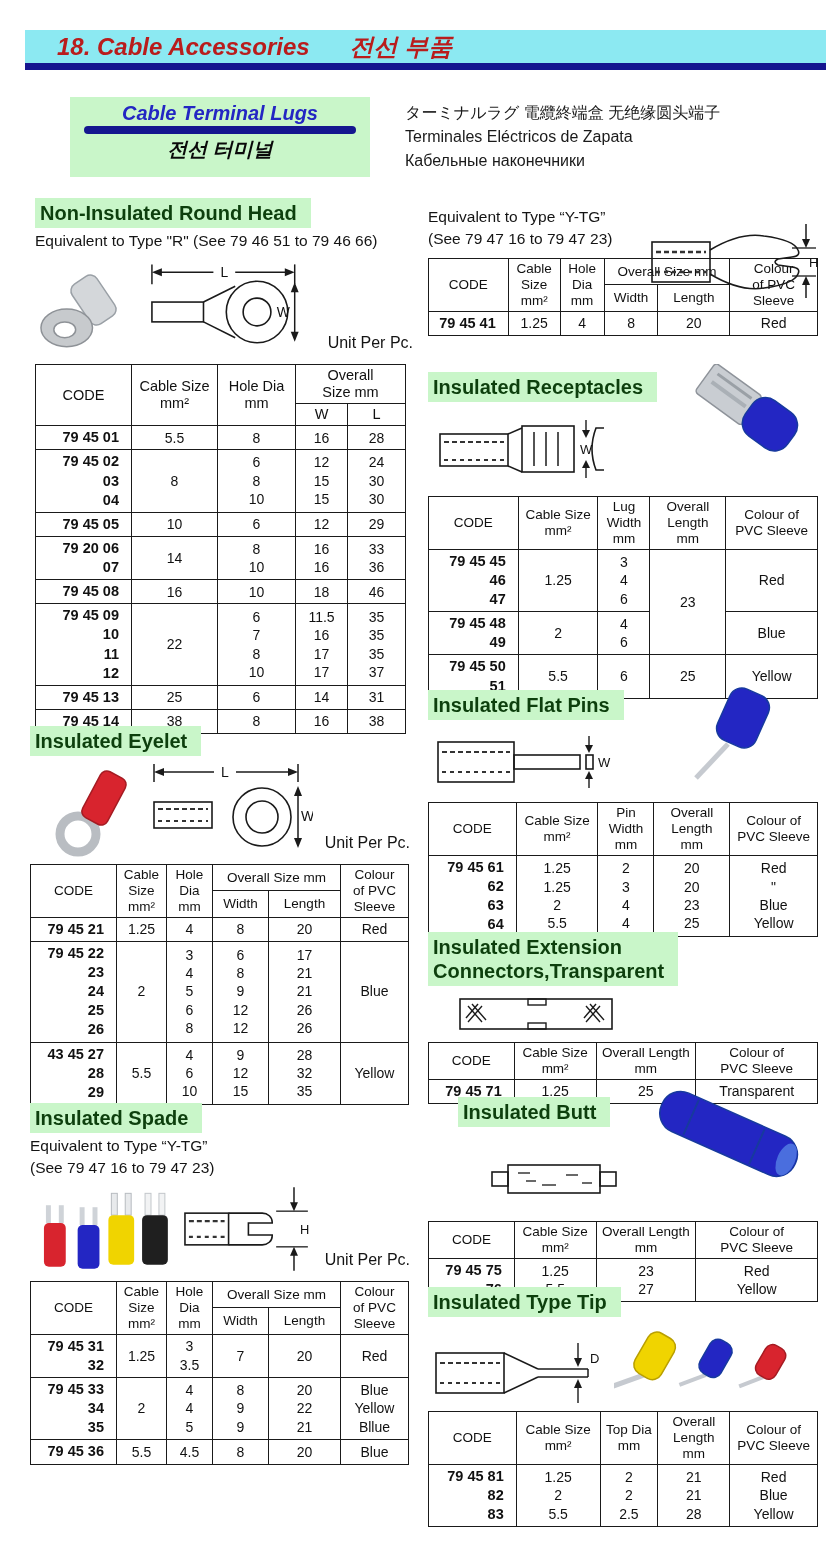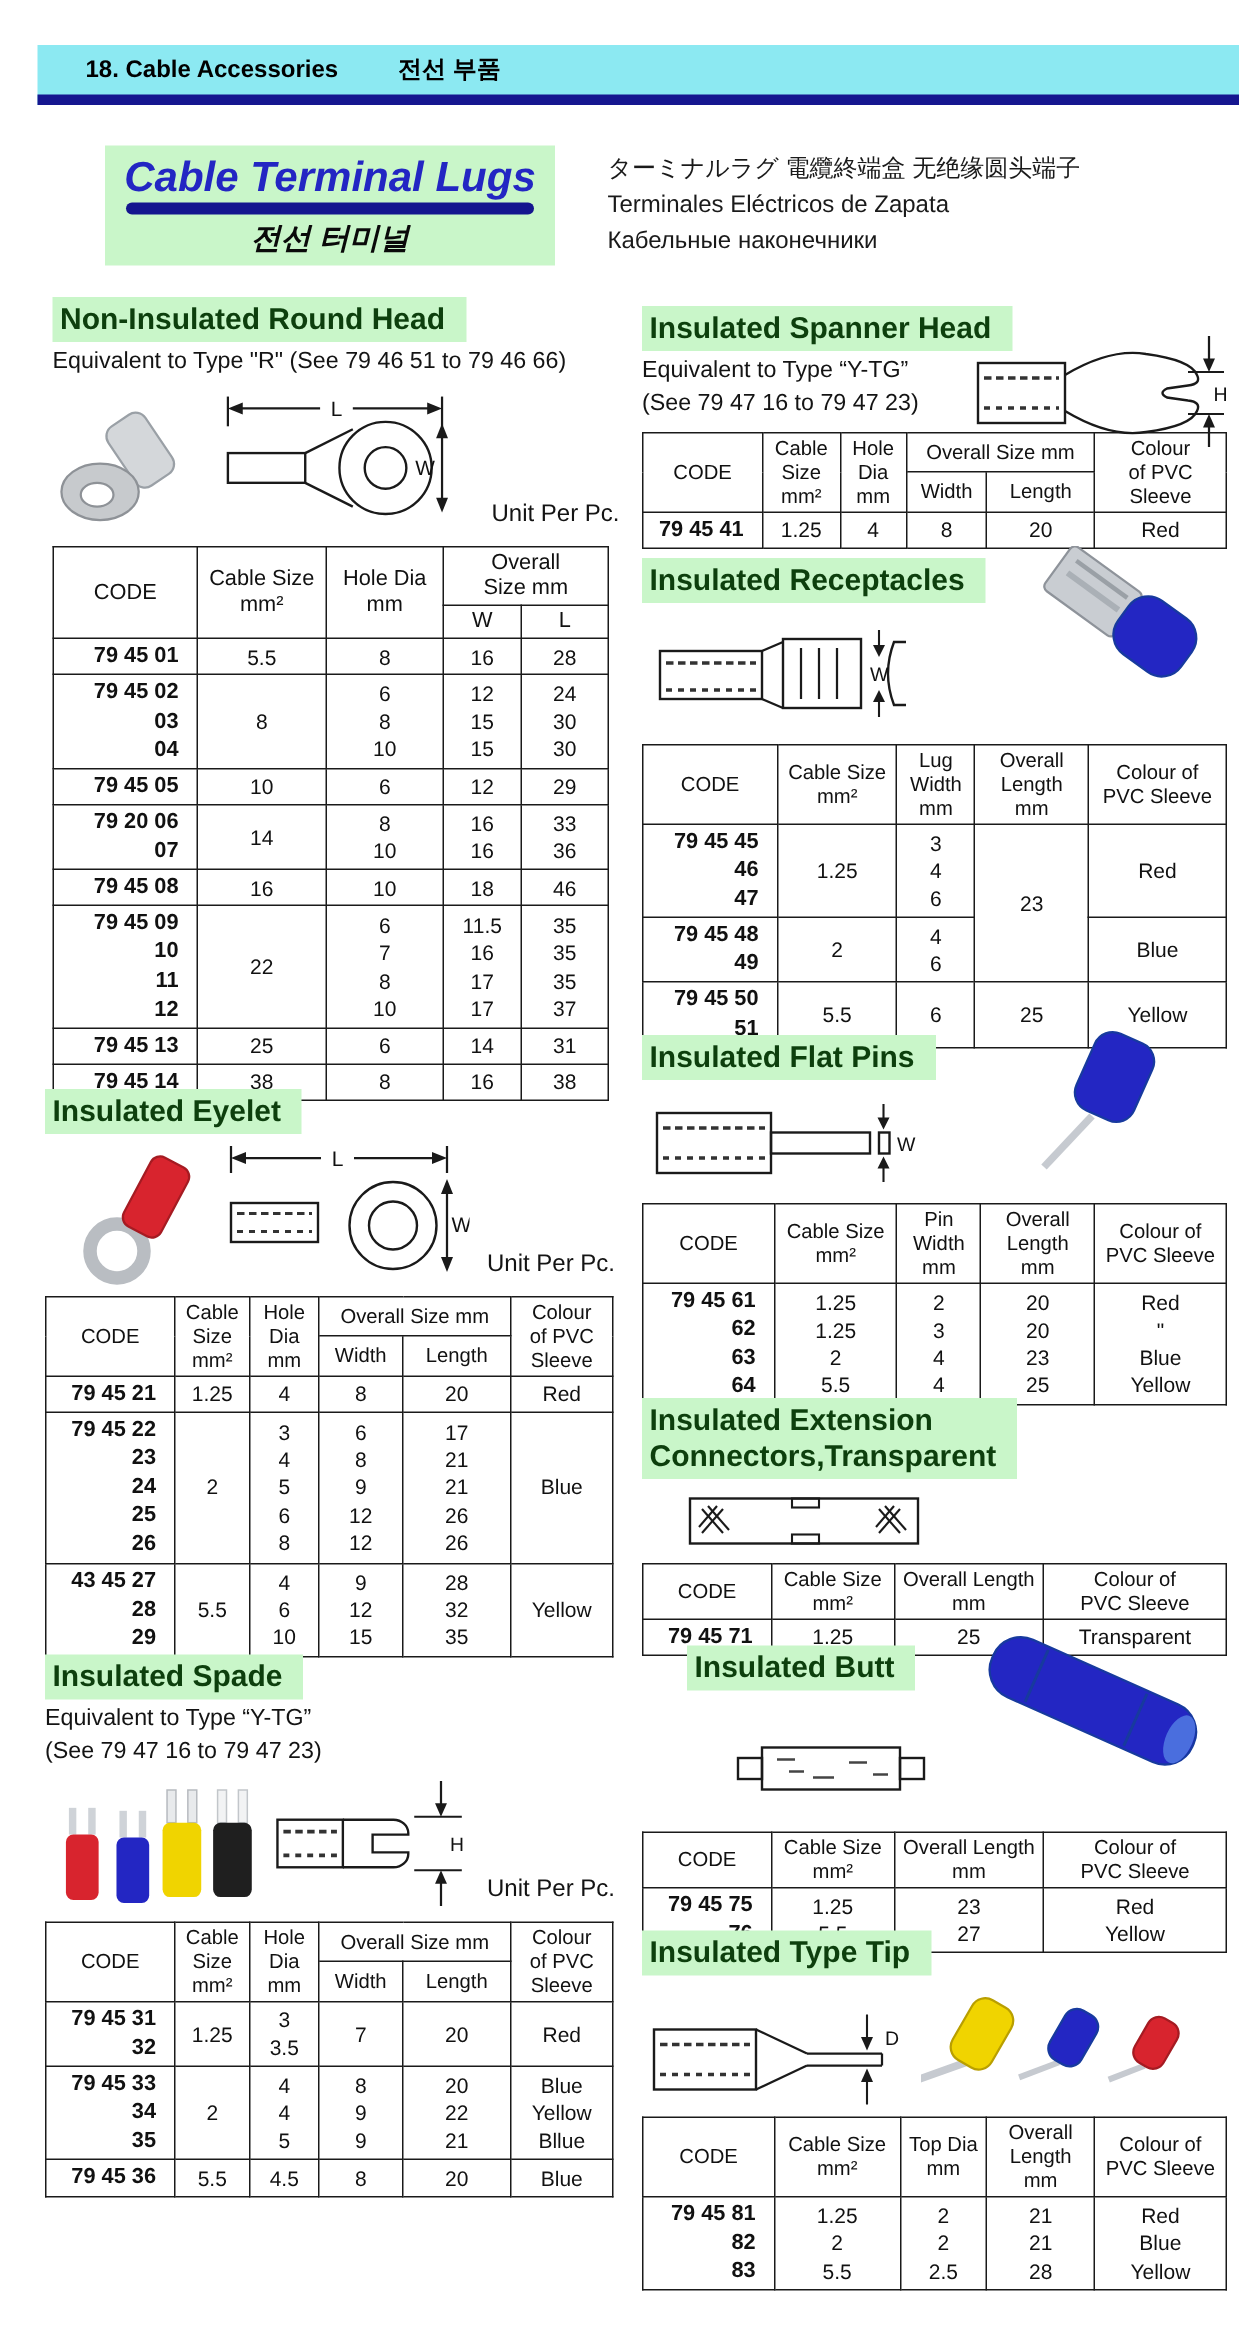--- a/index.html
+++ b/index.html
@@ -6,28 +6,28 @@
   body{
     width:826px;height:1558px;position:relative;background:#fff;
     font-family:"Liberation Sans",sans-serif;color:#111;overflow:hidden;
   }
   
   .banner{
     position:absolute;left:25px;top:30px;width:801px;height:40px;
     background:var(--c-cyan,#8ce9f2);border-bottom:7px solid var(--c-navy,#15168f);
     display:flex;align-items:center;padding-left:32px;box-sizing:border-box;
   }
-  .banner .bt{font-size:16px;font-weight:bold;color:#000000;white-space:nowrap;}
+  .banner .bt{font-size:24px;font-weight:bold;font-style:italic;color:#b91c1c;white-space:nowrap;}
   .banner .bt-kr{margin-left:40px;}
   
   .intro-box{
     position:absolute;left:70px;top:97px;width:300px;height:80px;
     background:var(--c-green,#c9f6c9);text-align:center;
   }
-  .intro-title{color:var(--c-blue,#2326c3);font-size:28px;font-weight:bold;font-style:italic;padding-top:5px;}
+  .intro-title{color:var(--c-blue,#2326c3);font-size:20px;font-weight:bold;font-style:italic;padding-top:5px;}
   .intro-bar{height:8px;border-radius:4px;background:var(--c-navy,#15168f);margin:1px 14px 2px 14px;}
   .intro-kr{font-size:20px;font-weight:bold;font-style:italic;color:#0a0a0a;}
   .intro-trans{position:absolute;left:405px;top:101px;font-size:16px;line-height:1.5;color:#1a1a1a;}
   
   .section{position:absolute;}
   .sec-title{
     display:inline-block;background:var(--c-green,#c9f6c9);color:#0d3f0d;
     font-weight:bold;font-size:20px;line-height:1.2;padding:3px 14px 3px 5px;white-space:pre-line;
   }
   .sec-sub{font-size:15.5px;color:#141414;margin-top:4px;white-space:nowrap;}
@@ -418,21 +418,20 @@
           <td>4.5</td>
           <td>8</td>
           <td>20</td>
           <td>Blue</td>
         </tr>
       </tbody>
     </table>
 </div>
 
 <div class="section" style="left:428px;top:204px;width:390px;">
-  <div class="sec-title">Insulated Spanner Head</div>
   <div class="sec-sub">Equivalent to Type “Y-TG”</div>
   <div class="sec-sub">(See 79 47 16 to 79 47 23)</div>
   <svg class="abs" style="right:0;top:18px;" width="170" height="78" viewBox="0 0 170 78">
     <rect x="4" y="20" width="58" height="40" fill="none" stroke="#1a1a1a" stroke-width="1.6"></rect>
     <line x1="8" y1="30" x2="58" y2="30" stroke="#333" stroke-width="2.4" stroke-dasharray="5 3"></line>
     <line x1="8" y1="50" x2="58" y2="50" stroke="#333" stroke-width="2.4" stroke-dasharray="4 4"></line>
     <path d="M62,28 Q92,10 116,14 Q146,18 150,28 Q153,34 144,35 L130,37 Q124,40 130,43 L144,45 Q153,46 150,52 Q146,62 116,66 Q92,70 62,52" fill="none" stroke="#1a1a1a" stroke-width="1.6"></path>
     <line x1="144" y1="26" x2="168" y2="26" stroke="#1a1a1a" stroke-width="1.3"></line>
     <line x1="144" y1="54" x2="168" y2="54" stroke="#1a1a1a" stroke-width="1.3"></line>
     <line x1="158" y1="2" x2="158" y2="20" stroke="#1a1a1a" stroke-width="1.5"></line>

